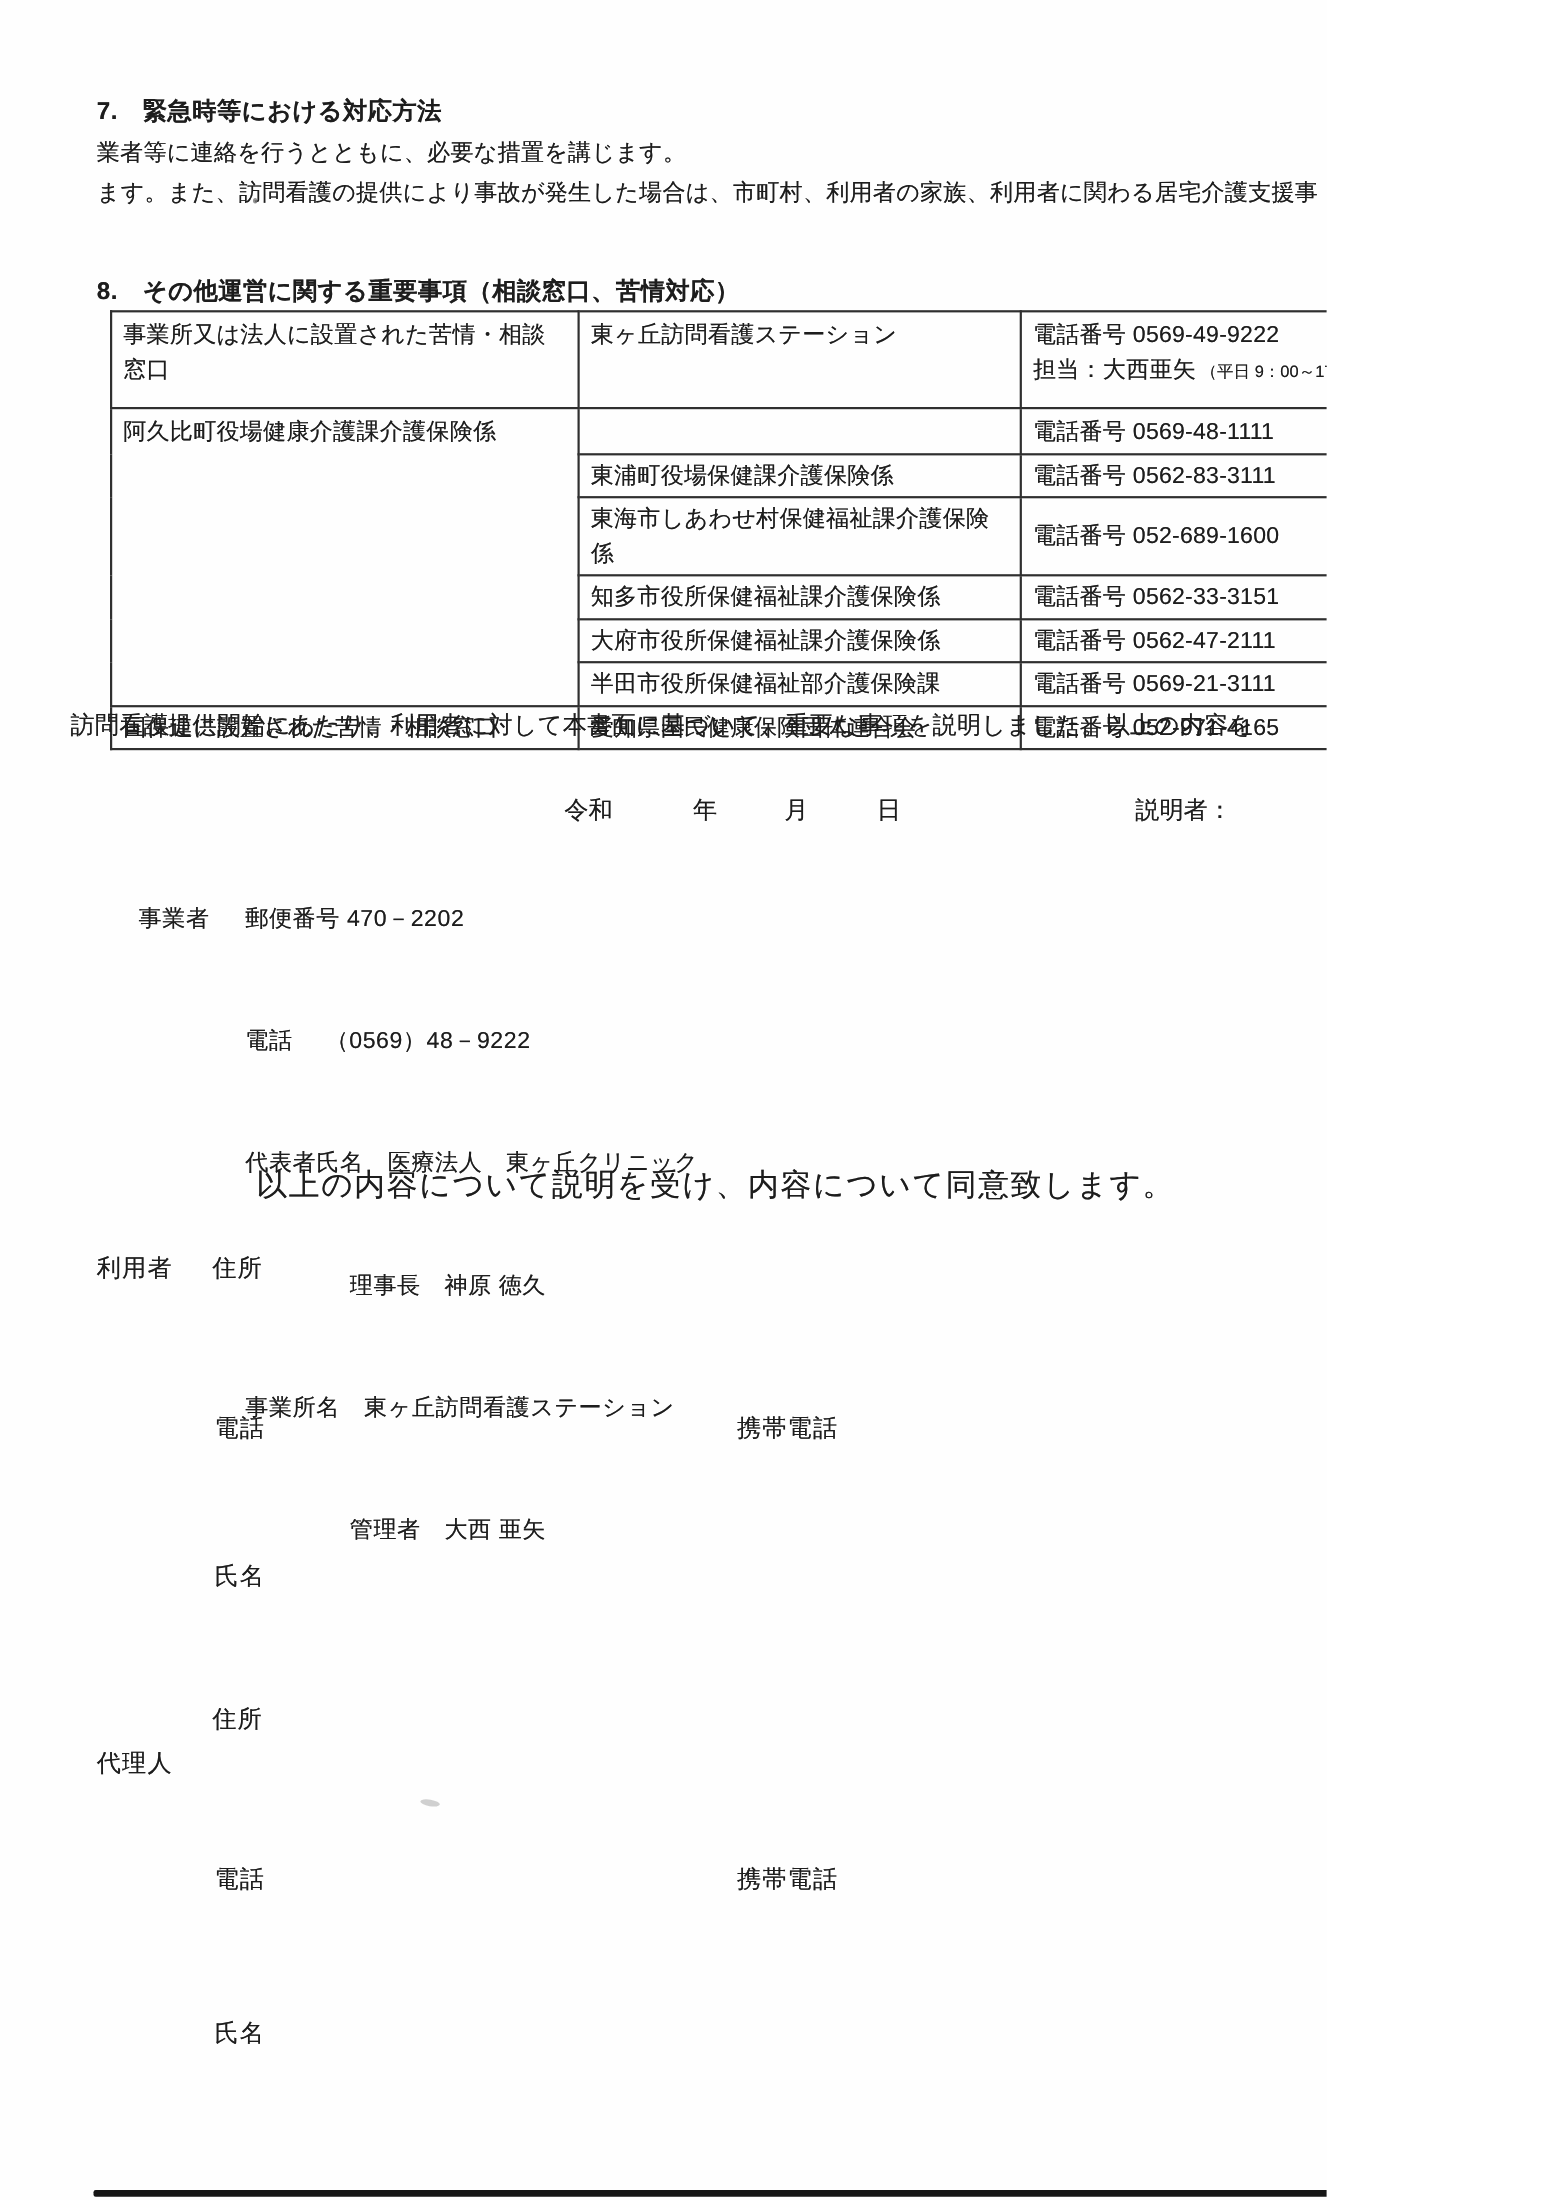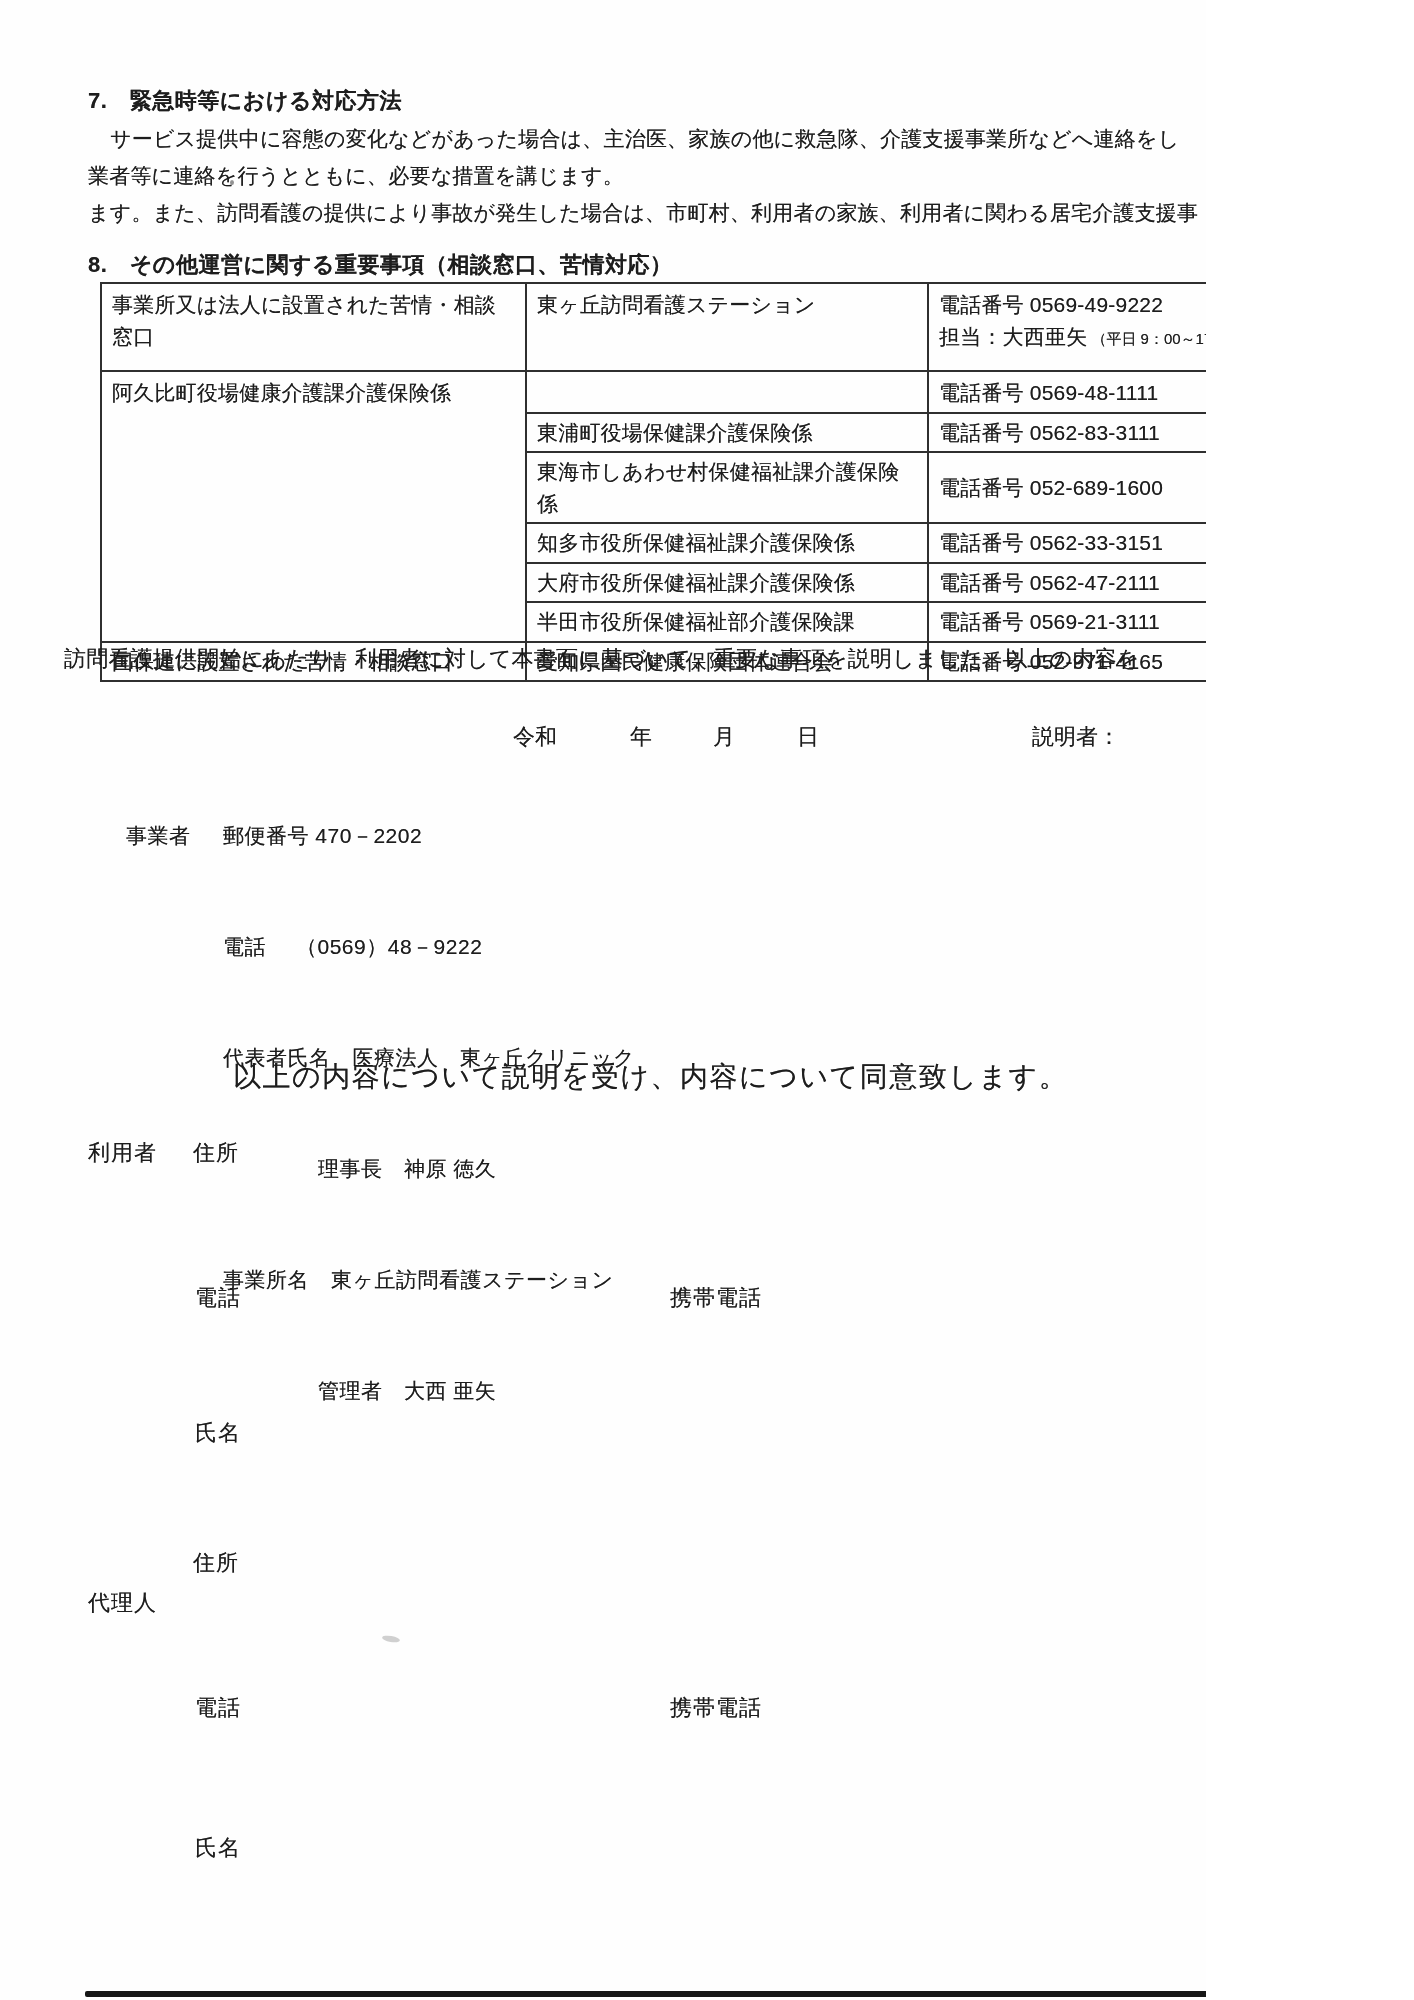--- a/index.html
+++ b/index.html
@@ -52,21 +52,20 @@
   .artifact-smudge{width:18px;height:6px;background:#9a9a9a;border-radius:50%;opacity:.45;transform:rotate(10deg);}
   .bottom-bar{left:85px;top:1991px;width:1262px;height:6px;background:#161616;border-radius:2px;}
 </style>
 </head>
 <body>
 
 <div class="page">
 
   <div class="abs h-sec" style="left:88px;top:86px;">7.　緊急時等における対応方法</div>
   <div class="abs body-text para7" style="left:88px;top:120px;width:1270px;">
-    <div class="first">サービス提供中に容態の変化などがあった場合は、主治医、家族の他に救急隊、介護支援事業所などへ連絡をし</div>
     <div>業者等に連絡を行うとともに、必要な措置を講じます。</div>
     <div>ます。また、訪問看護の提供により事故が発生した場合は、市町村、利用者の家族、利用者に関わる居宅介護支援事</div>
   </div>
 
   <div class="abs artifact-dot" style="left:230px;top:180px;"></div>
 
   <div class="abs h-sec" style="left:88px;top:250px;">8.　その他運営に関する重要事項（相談窓口、苦情対応）</div>
 
   <table class="contact">
     <colgroup>

